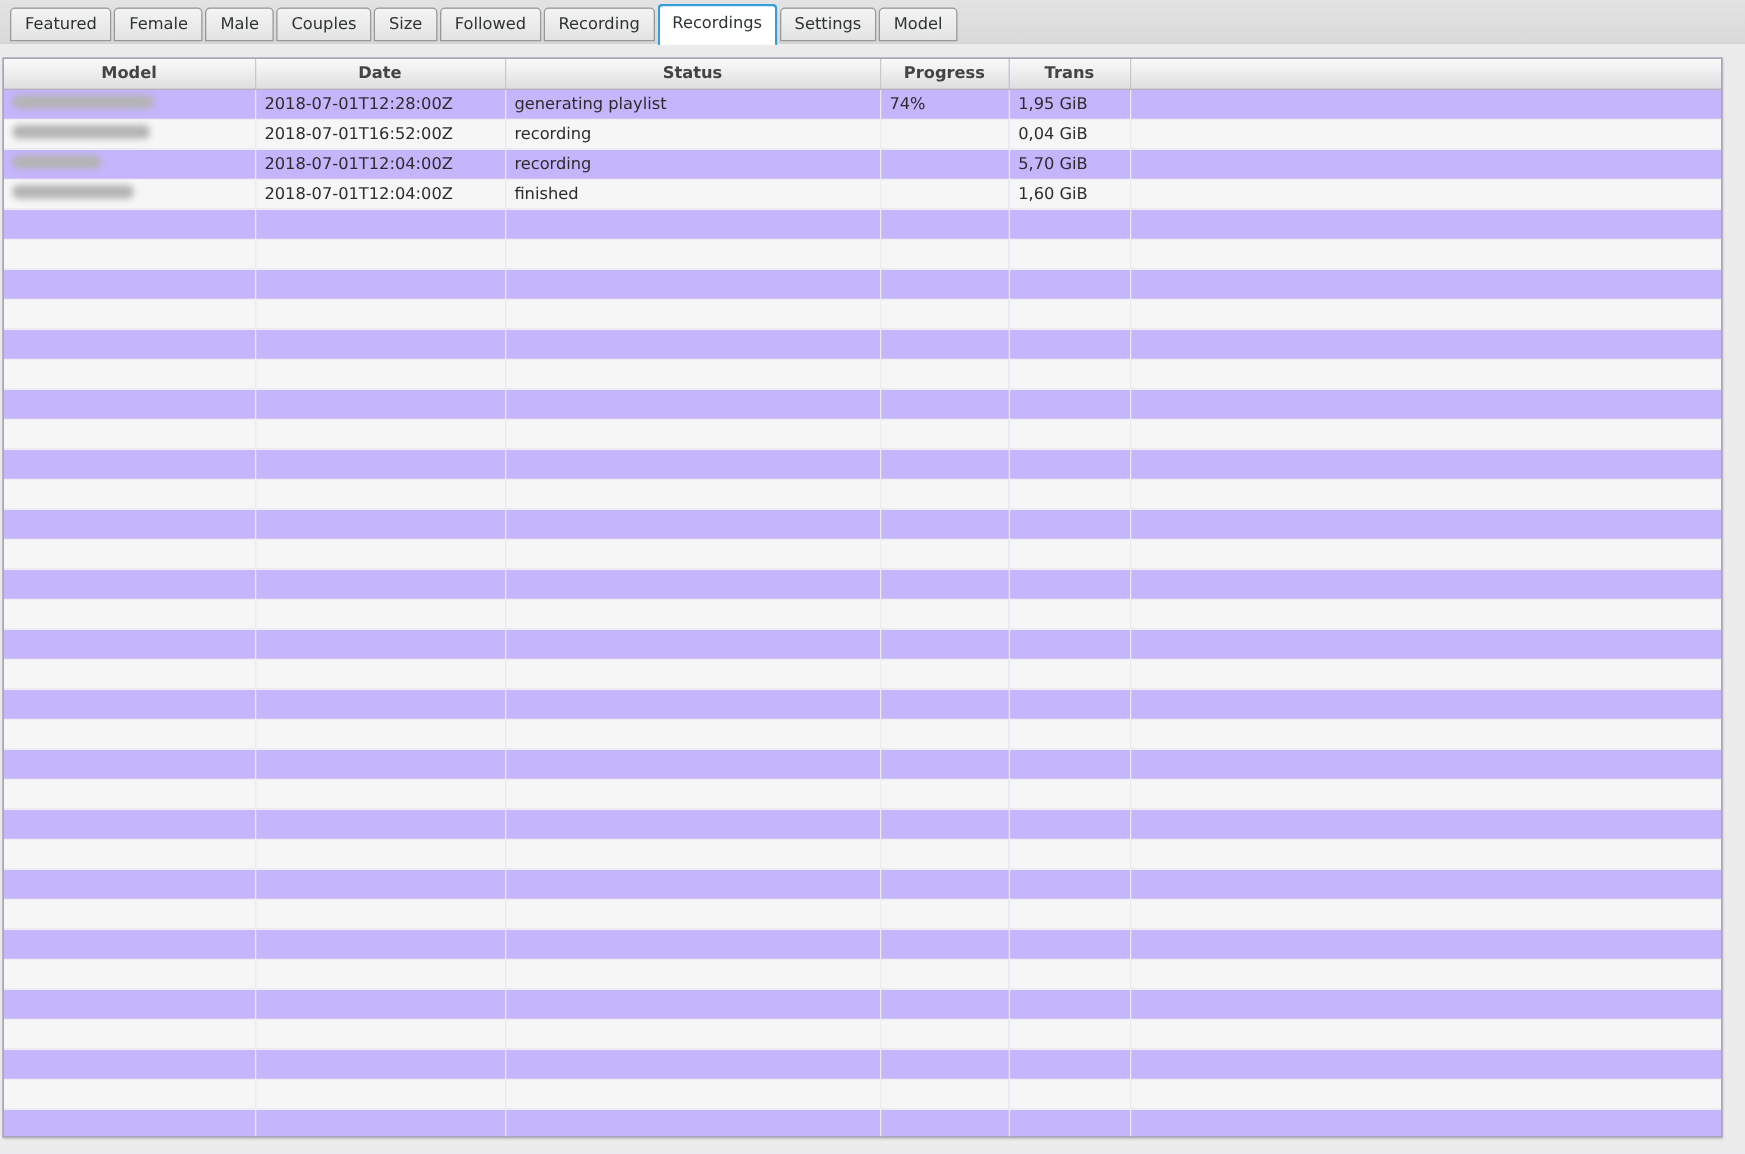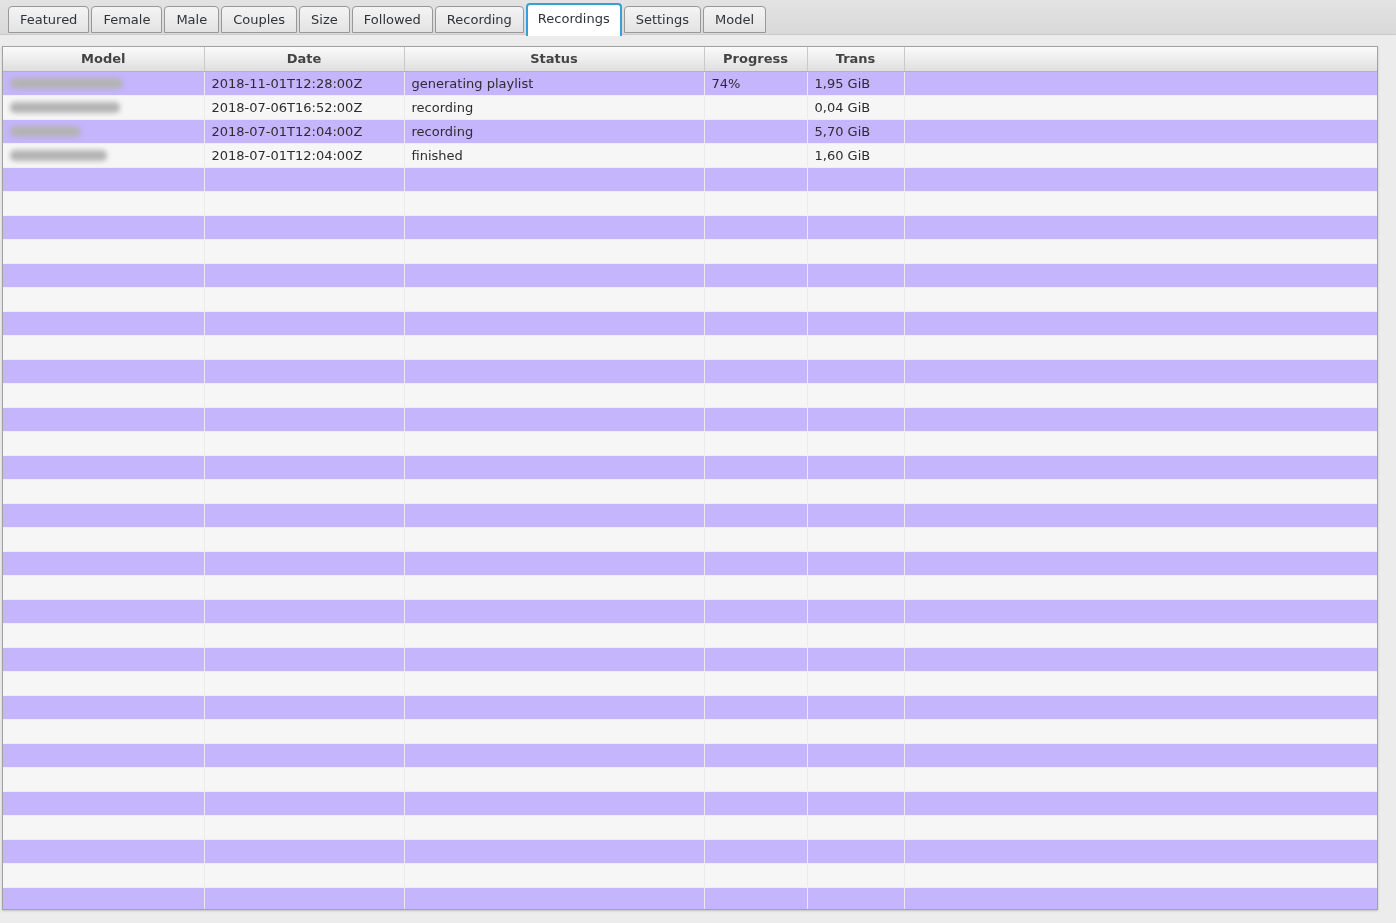--- a/index.html
+++ b/index.html
@@ -151,29 +151,29 @@
             <th>Date</th>
             <th>Status</th>
             <th>Progress</th>
             <th>Trans</th>
             <th></th>
           </tr>
       </thead>
       <tbody id="table-body">
           <tr class="row">
     <td><span class="blob" style="width:113px"></span></td>
-    <td>2018-11-01T12:28:00Z</td>
+    <td>2018-07-01T12:28:00Z</td>
     <td>generating playlist</td>
     <td>74%</td>
     <td>1,95 GiB</td>
     <td></td>
   </tr>
           <tr class="row stripe">
     <td><span class="blob" style="width:110px"></span></td>
-    <td>2018-07-06T16:52:00Z</td>
+    <td>2018-07-01T16:52:00Z</td>
     <td>recording</td>
     <td></td>
     <td>0,04 GiB</td>
     <td></td>
   </tr>
           <tr class="row">
     <td><span class="blob" style="width:71px"></span></td>
     <td>2018-07-01T12:04:00Z</td>
     <td>recording</td>
     <td></td>

